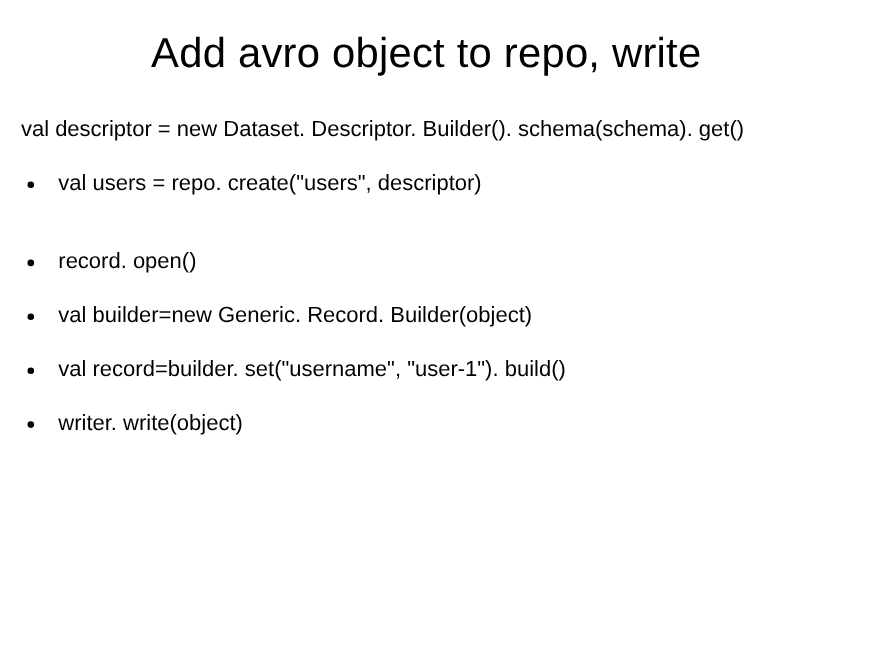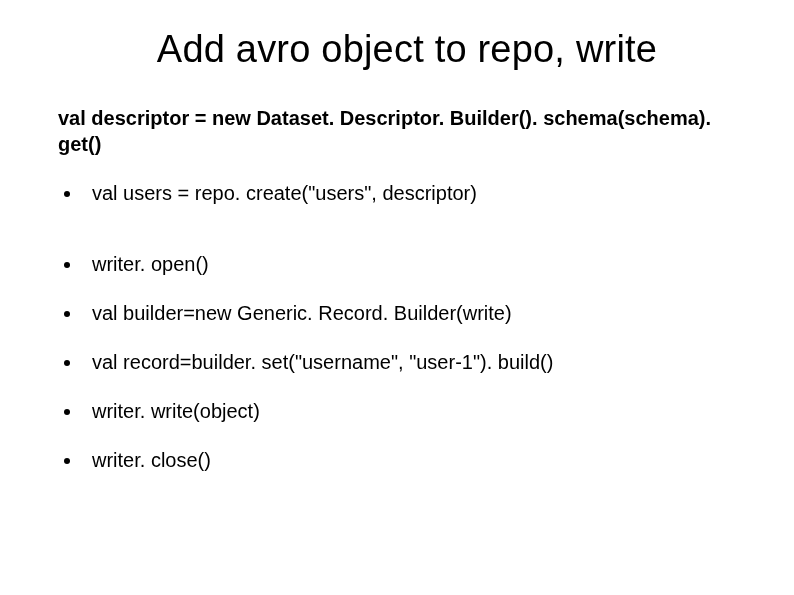--- a/index.html
+++ b/index.html
@@ -9,33 +9,33 @@
     height: 595px;
     background: #ffffff;
     font-family: Arial, Helvetica, sans-serif;
     color: #000;
     overflow: hidden;
   }
   .slide {
     width: 794px;
     height: 595px;
     box-sizing: border-box;
-    padding: 28px 38px 30px 58px;
+    padding: 28px 38px 30px 19px;
     position: relative;
   }
   .title {
     font-size: 38px;
     font-weight: 400;
     text-align: center;
     margin: 0 0 34px 0;
     letter-spacing: 0.2px;
   }
   .subline {
     font-size: 20px;
-    font-weight: 700;
+    font-weight: 400;
     margin: 0 0 24px 0;
     line-height: 1.3;
   }
   ul.bullets {
     list-style: none;
     padding: 0;
     margin: 0;
   }
   ul.bullets > li {
     position: relative;
@@ -59,19 +59,18 @@
   }
 </style>
 </head>
 <body>
 
 <div class="slide">
   <h1 class="title">Add avro object to repo, write</h1>
   <p class="subline">val descriptor = new Dataset. Descriptor. Builder(). schema(schema). get()</p>
   <ul class="bullets">
     <li class="big-gap">val users = repo. create("users", descriptor)</li>
-    <li>writer. open()</li>
-    <li>val builder=new Generic. Record. Builder(write)</li>
+    <li>record. open()</li>
+    <li>val builder=new Generic. Record. Builder(object)</li>
     <li>val record=builder. set("username", "user-1"). build()</li>
     <li>writer. write(object)</li>
-    <li>writer. close()</li>
   </ul>
 </div>
 
 </body></html>

